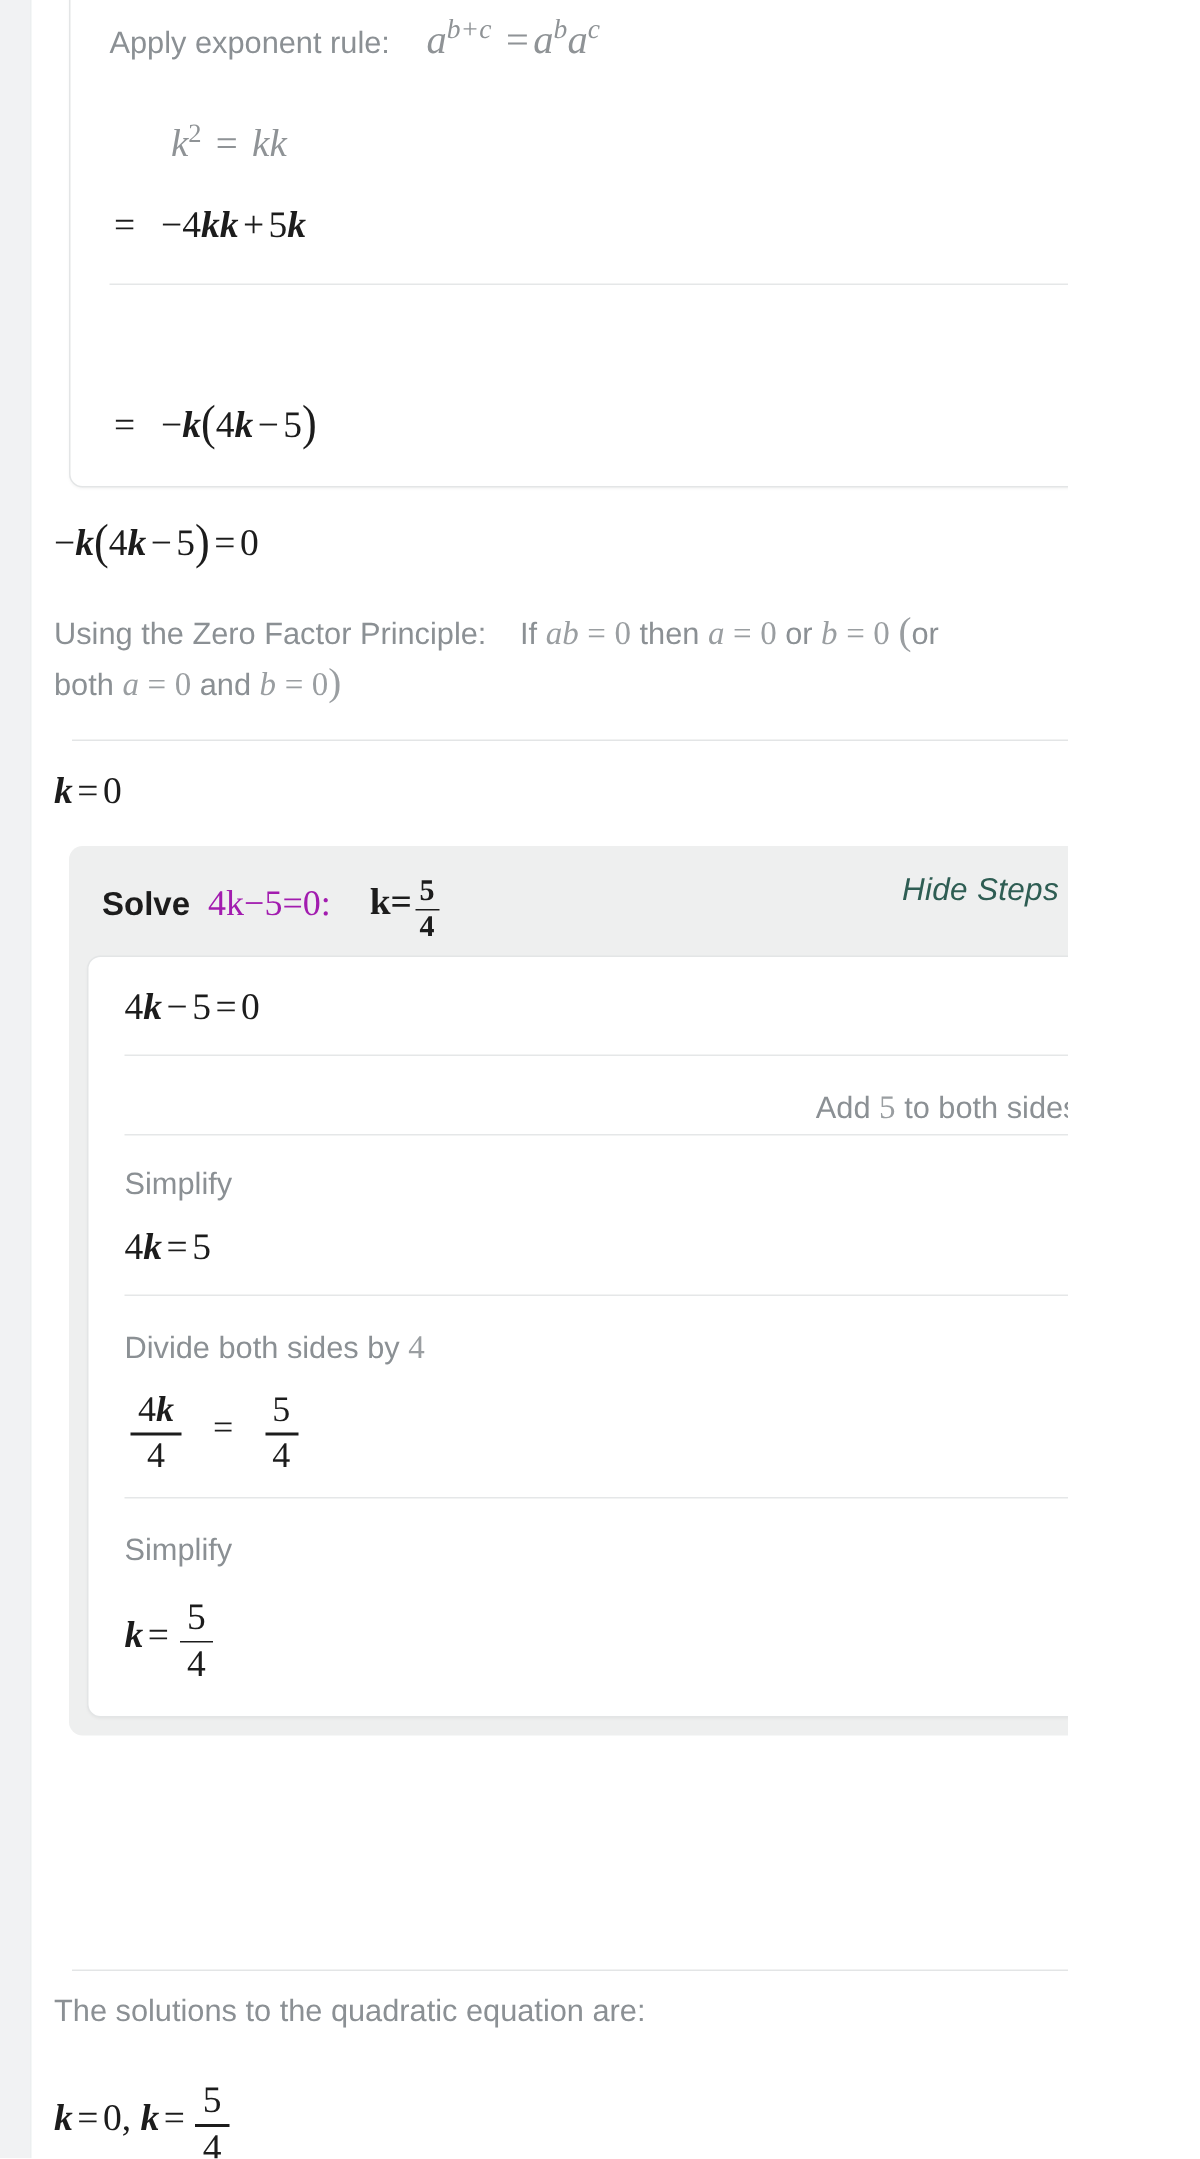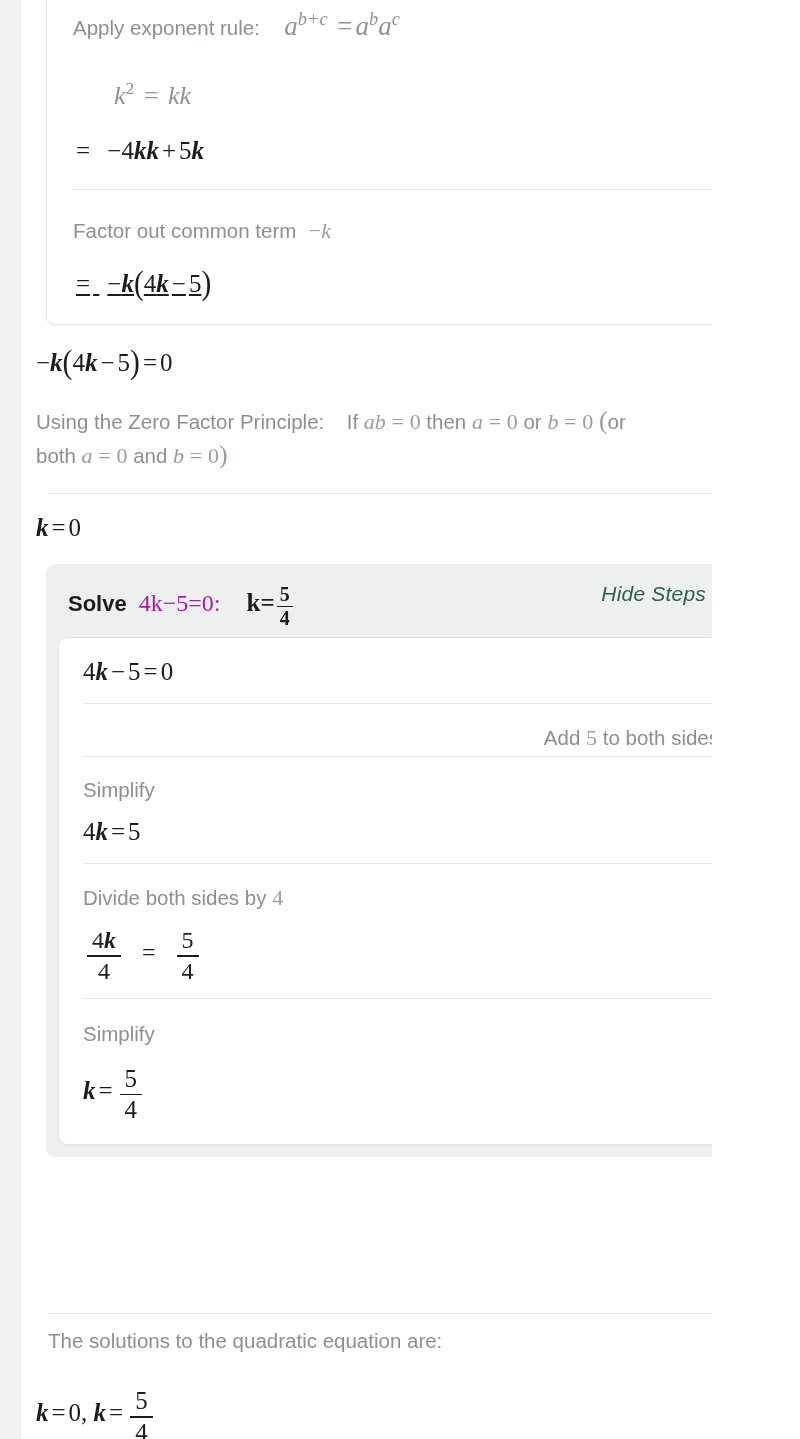--- a/index.html
+++ b/index.html
@@ -296,28 +296,22 @@
 
       <div class="math" style="position:absolute; left:26px; top:196px;">
         <span class="op">=</span>
         <span style="margin-left:8px;">
           <span class="num">−4</span><span class="v">kk</span><span class="op">+</span><span class="num">5</span><span class="v">k</span>
         </span>
       </div>
 
       <div class="inner-divider" style="position:absolute; left:26px; top:248px; width:656px; margin:0;"></div>
 
-      <div style="position:absolute; left:26px; top:276px;">
-        <span class="step-label">Factor out common term</span>
-        <span class="step-label" style="margin-left:8px;">
-          <span class="mn">−</span><span class="mi">k</span>
-        </span>
-      </div>
-
-      <div class="math" style="position:absolute; left:26px; top:326px;text-decoration:underline;">
+
+      <div class="math" style="position:absolute; left:26px; top:326px;">
         <span class="op">=</span>
         <span style="margin-left:8px;">
           <span class="num">−</span><span class="v">k</span><span class="paren-big">(</span><span class="num">4</span><span class="v">k</span><span class="op">−</span><span class="num">5</span><span class="paren-big">)</span>
         </span>
       </div>
     </div>
 
     <div class="math" style="position:absolute; left:12px; top:346px;">
       <span class="num">−</span><span class="v">k</span><span class="paren-big">(</span><span class="num">4</span><span class="v">k</span><span class="op">−</span><span class="num">5</span><span class="paren-big">)</span><span class="op">=</span><span class="num">0</span>
     </div>
@@ -421,21 +415,21 @@
           <span class="math" style="font-size:25px;">
             <span class="v">k</span><span class="op">=</span><span class="frac-lg"><span class="top">5</span><span class="bar"></span><span class="bot">4</span></span>
           </span>
         </div>
 
       </div>
     </div>
 
     <div class="divider" style="position:absolute; left:24px; top:1313px; width:700px;"></div>
 
-    <div style="position:absolute; left:24px; top:1328px;">
+    <div style="position:absolute; left:12px; top:1328px;">
       <span class="step-label">The solutions to the quadratic equation are:</span>
     </div>
 
     <div class="math" style="position:absolute; left:12px; top:1382px; font-size:25px;">
       <span class="v">k</span><span class="op">=</span><span class="num">0</span><span class="num">,</span>&nbsp;<span class="v">k</span><span class="op">=</span><span class="frac-lg"><span class="top">5</span><span class="bar"></span><span class="bot">4</span></span>
     </div>
 
   </div>
 
   <div class="float-bubble">

